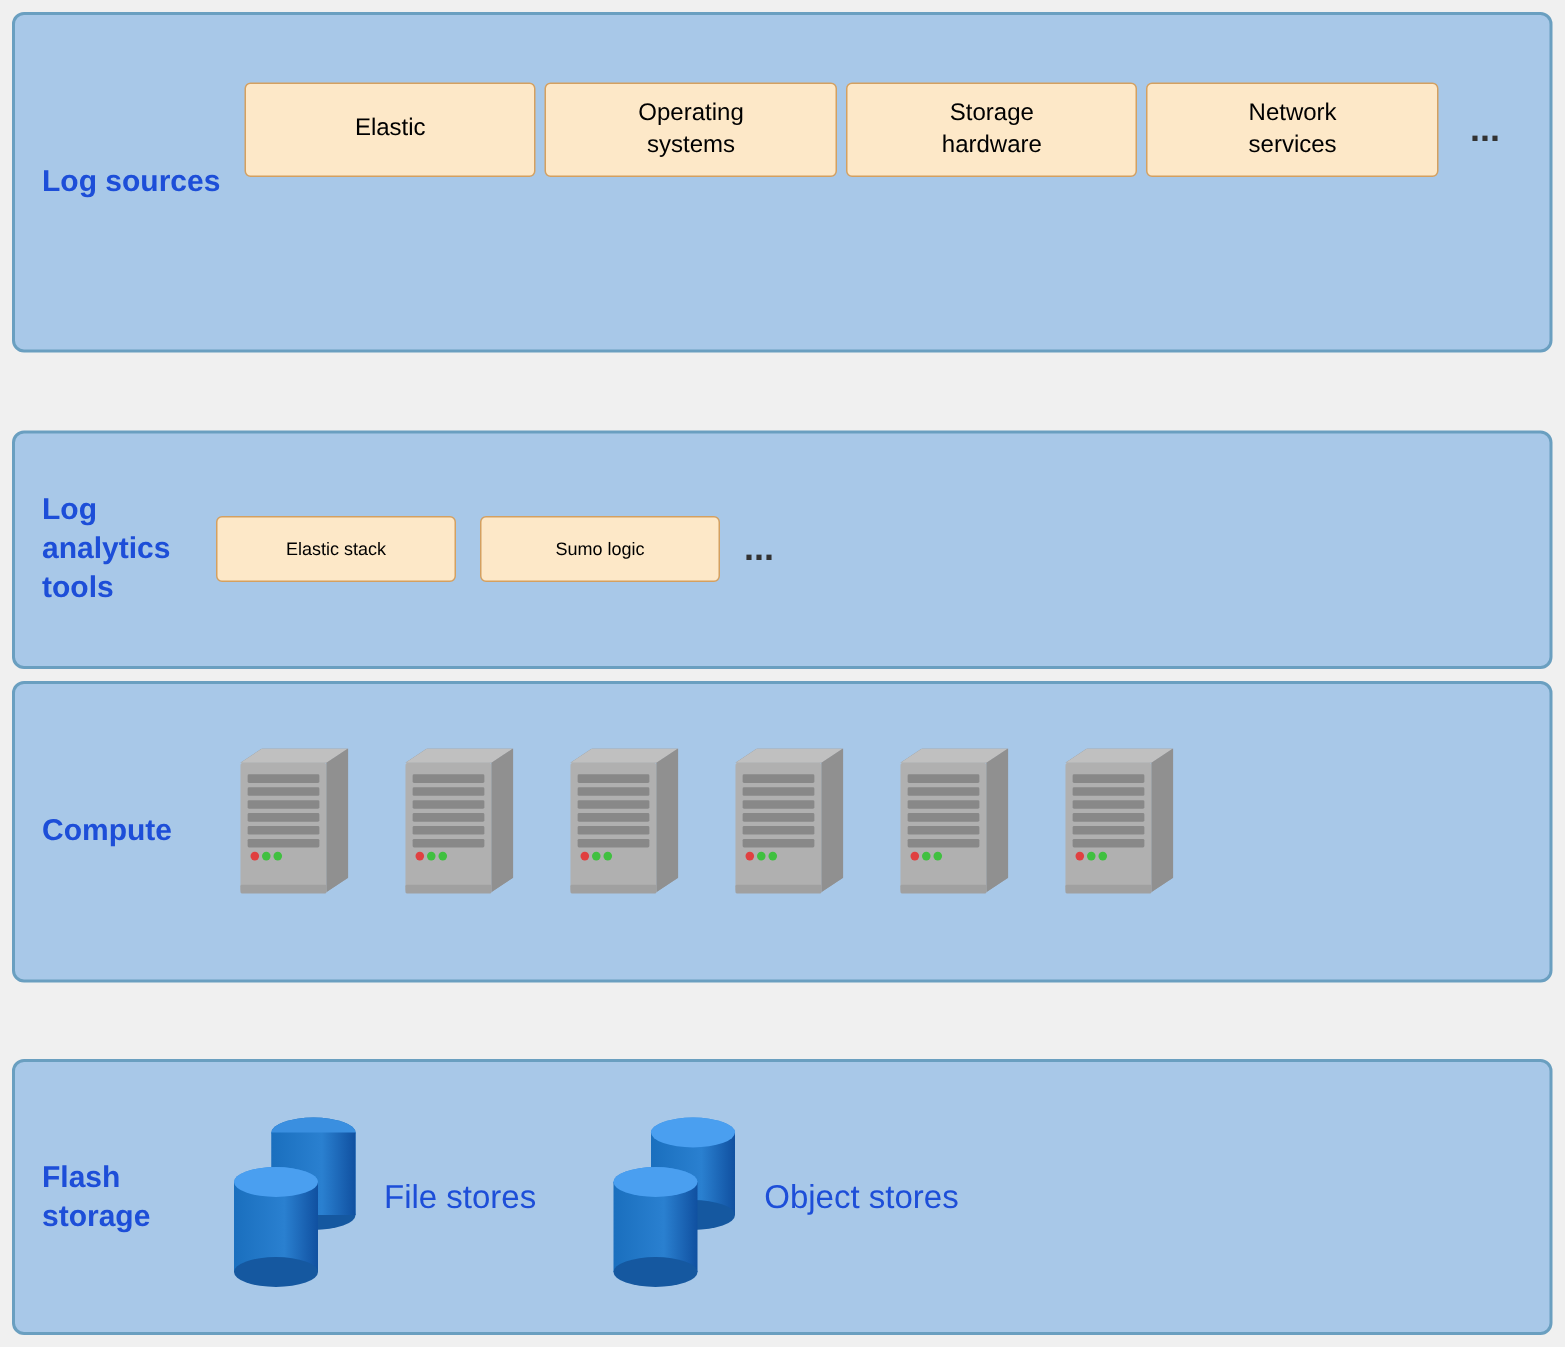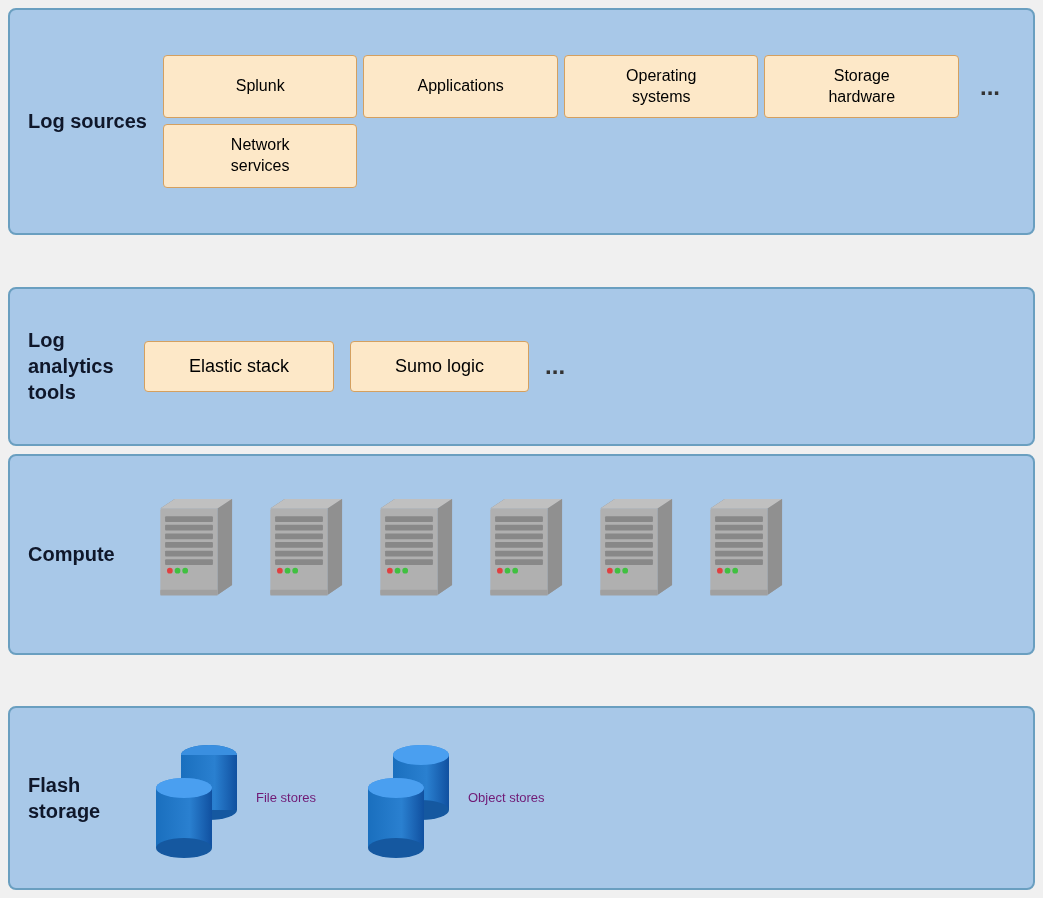--- a/index.html
+++ b/index.html
@@ -21,21 +21,21 @@
       display: flex;
       align-items: center;
       padding: 14px 18px;
       gap: 16px;
     }
 
     .section-label {
       font-size: 20px;
       font-weight: bold;
       min-width: 100px;
-      color: #0f172a;
+      color: #1d4ed8;
       line-height: 1.3;
     }
 
     
     .log-sources-section {
       flex: 2.3;
     }
 
     .log-sources-grid {
       display: grid;
@@ -83,21 +83,21 @@
     }
 
     .tool-box {
       background: #fde8c8;
       border: 1.5px solid #d4a060;
       border-radius: 4px;
       display: flex;
       align-items: center;
       justify-content: center;
       text-align: left;
-      font-size: 18px;
+      font-size: 12px;
       padding: 14px 44px;
       min-width: 160px;
     }
 
     .dots-inline {
       font-size: 24px;
       font-weight: bold;
       color: #333;
     }
 
@@ -132,33 +132,32 @@
       flex: 1;
     }
 
     .storage-item {
       display: flex;
       align-items: center;
       gap: 12px;
     }
 
     .storage-label {
-      font-size: 13px;
-      color: #701a75;
+      font-size: 22px;
+      color: #1d4ed8;
     }
   </style>
 </head>
 <body>
 
 <div class="section log-sources-section">
   <div class="section-label">Log
 sources</div>
   <div class="log-sources-grid">
-    <div class="source-box">Splunk</div>
-    <div class="source-box">Applications</div>
+    <div class="source-box">Elastic</div>
     <div class="dots-cell">...</div>
     <div class="source-box">Operating<br>systems</div>
     <div class="source-box">Storage<br>hardware</div>
     <div class="source-box">Network<br>services</div>
   </div>
 </div>
 
 <div class="section log-analytics-section">
   <div class="section-label">Log<br>analytics<br>tools</div>
   <div class="tools-row">

